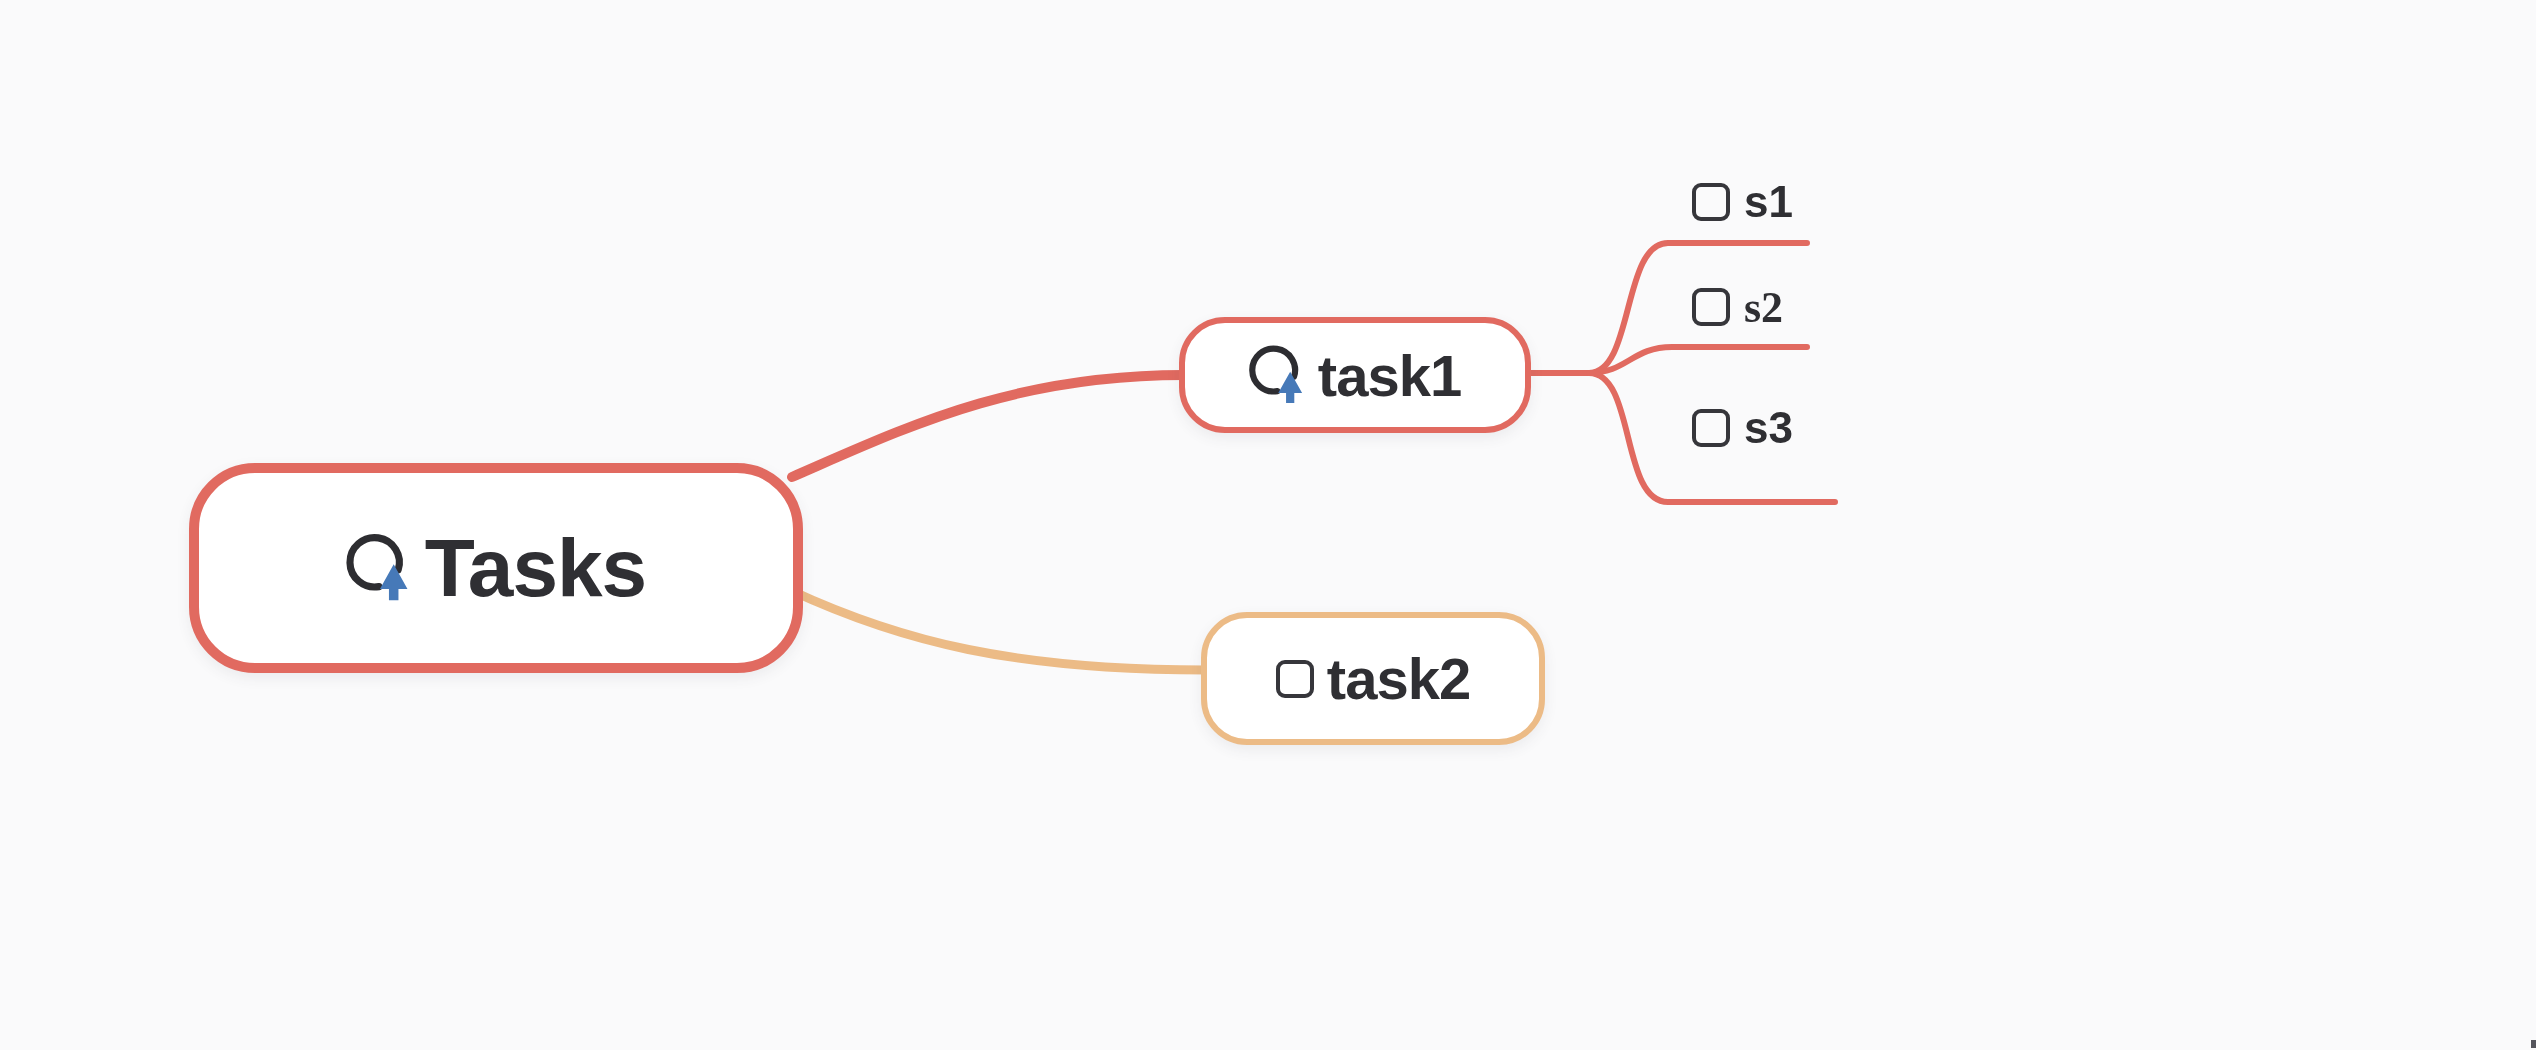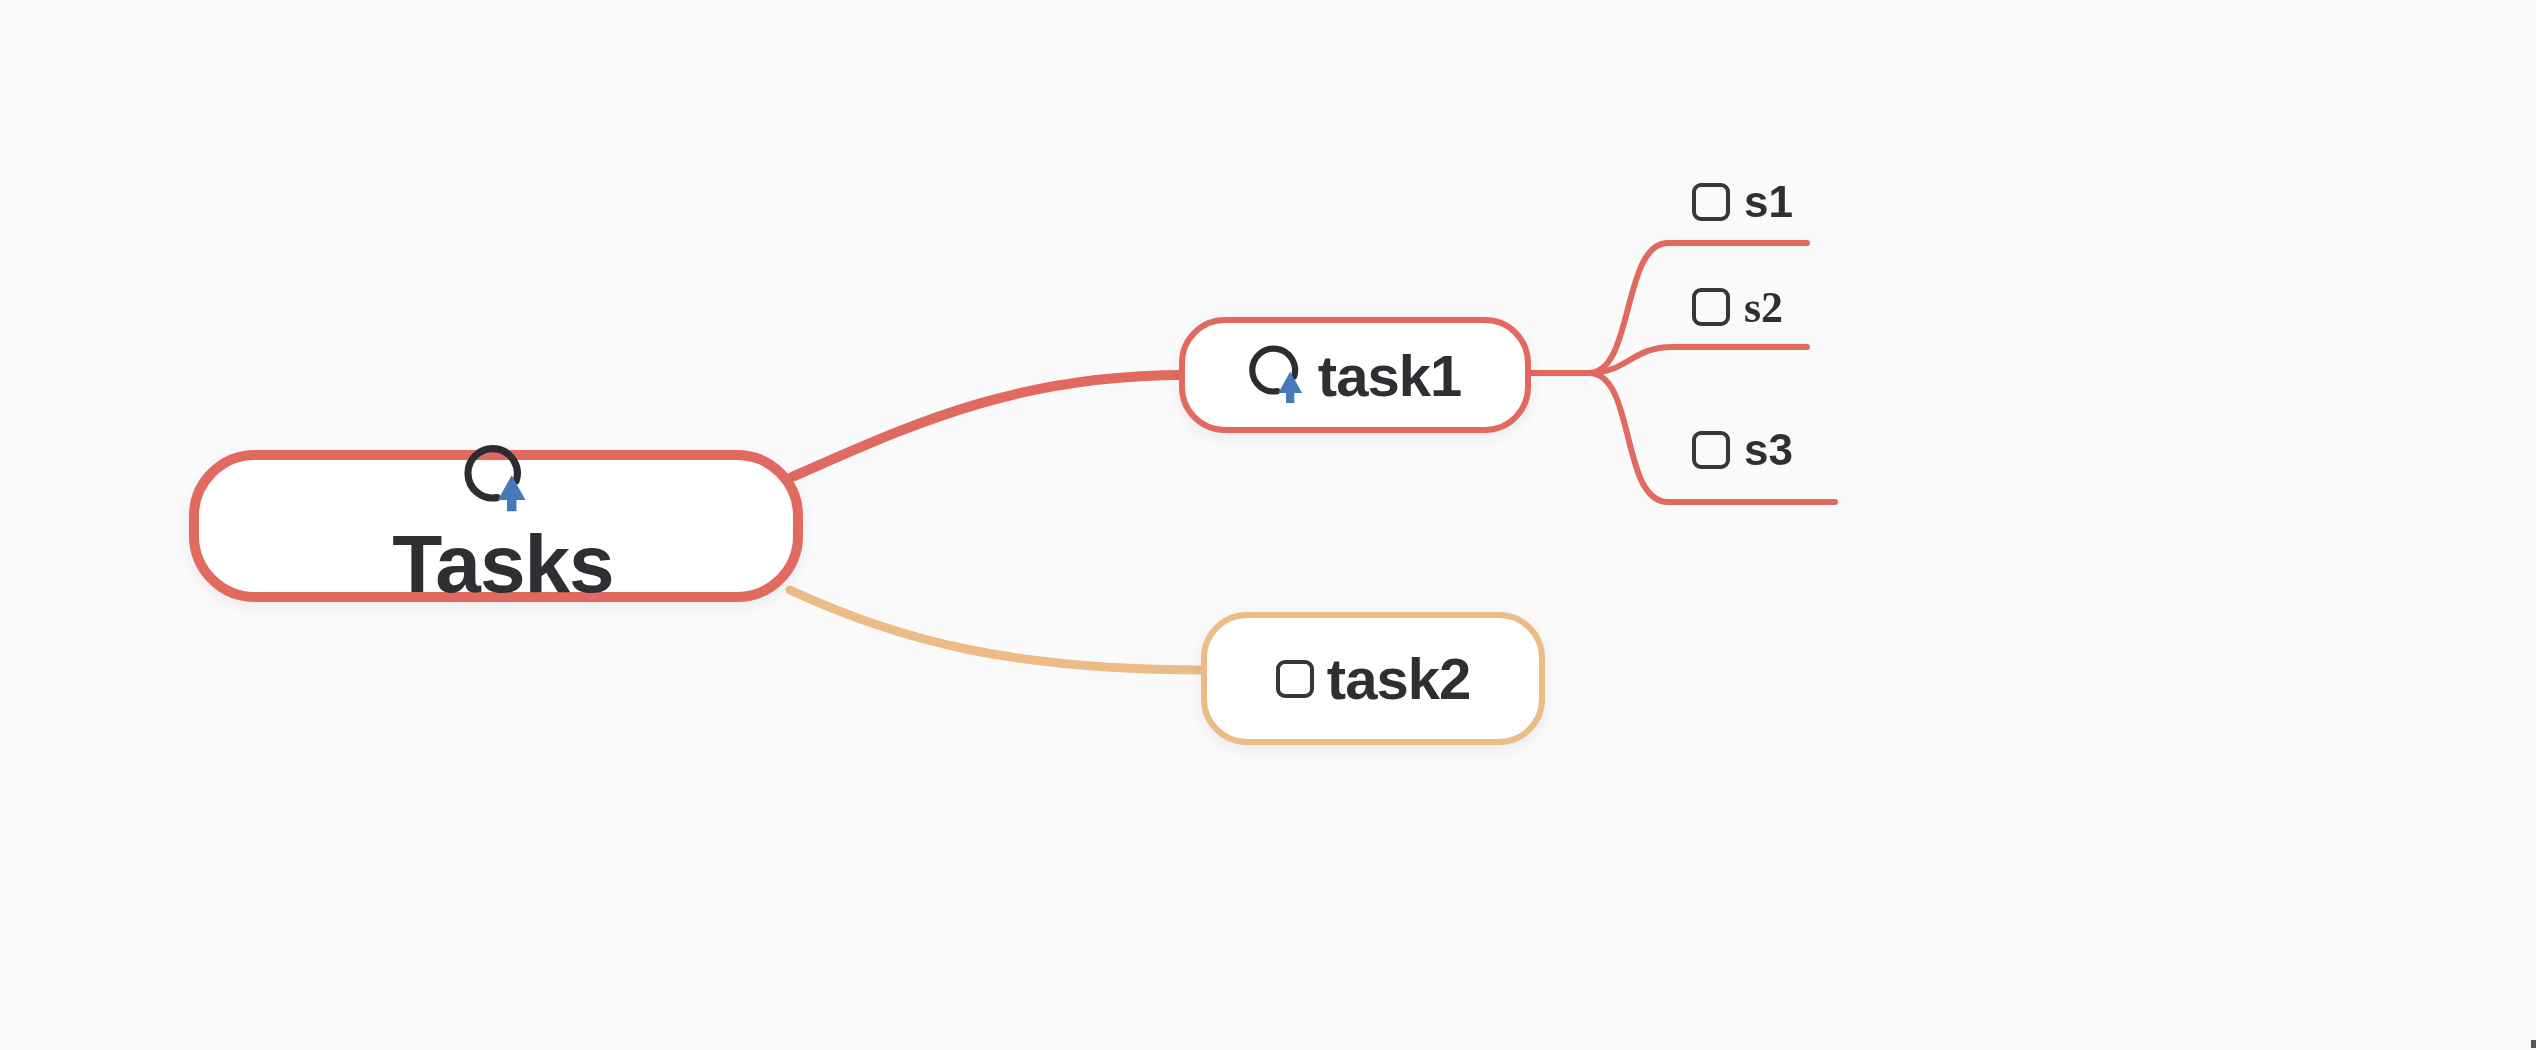--- a/index.html
+++ b/index.html
@@ -30,25 +30,24 @@
     z-index: 2;
     display: flex;
     align-items: center;
     justify-content: center;
     background: #FFFFFF;
     box-sizing: border-box;
     box-shadow: 0 5px 14px rgba(70, 70, 80, 0.08);
     cursor: pointer;
   }
   .node-root {
-    left: 189px; top: 450px;
-    width: 614px; height: 152px;
+    left: 189px; top: 463px;
+    width: 614px; height: 210px;
     border: 10px solid #E16A60;
     border-radius: 66px;
-    flex-direction: column;
   }
   .node-task1 {
     left: 1179px; top: 317px;
     width: 352px; height: 116px;
     border: 6px solid #E16A60;
     border-radius: 46px;
   }
   .node-task2 {
     left: 1201px; top: 612px;
     width: 344px; height: 133px;
@@ -77,21 +76,21 @@
   .leaf {
     position: absolute;
     z-index: 2;
     display: flex;
     align-items: center;
     height: 42px;
     cursor: pointer;
   }
   .leaf-s1 { left: 1692px; top: 181px; }
   .leaf-s2 { left: 1692px; top: 286px; font-family: Liberation Serif, serif; }
-  .leaf-s3 { left: 1692px; top: 429px; }
+  .leaf-s3 { left: 1692px; top: 407px; }
   .corner-dot {
     position: absolute;
     right: 0; bottom: 2px;
     width: 5px; height: 8px;
     background: #55555c;
     z-index: 3;
   }
 </style>
 </head>
 <body>

